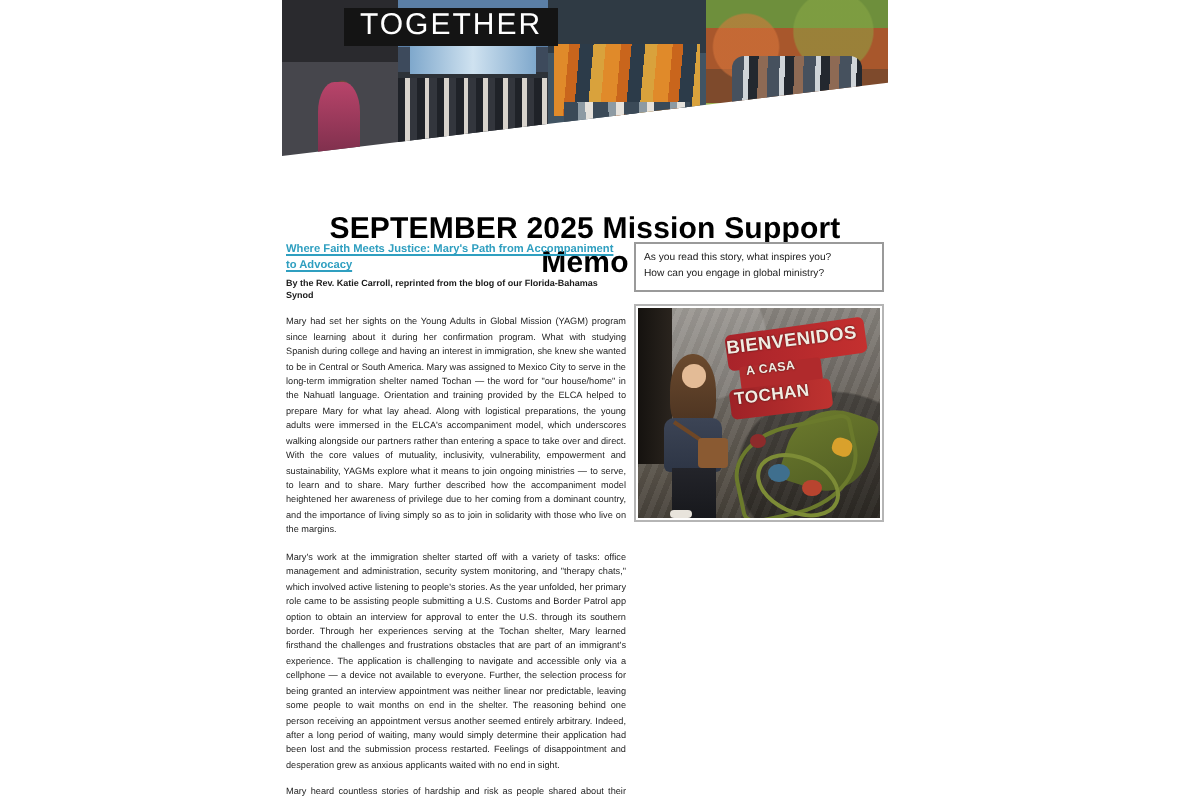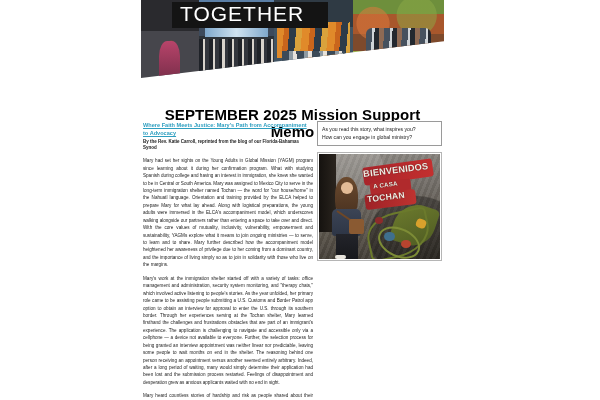--- a/index.html
+++ b/index.html
@@ -59,22 +59,22 @@
       background: radial-gradient(circle at 22% 30%, rgba(220,120,60,.55) 0 18%, rgba(0,0,0,0) 19%),
                   radial-gradient(circle at 70% 20%, rgba(140,170,70,.5) 0 22%, rgba(0,0,0,0) 23%); }
   .ph-4::after { content:""; position:absolute; left:14%; top:36%; width:72%; height:56%;
       background: repeating-linear-gradient(92deg,#46515e 0 9%, #cfd4d8 9% 13%, #23282f 13% 20%, #8e6a54 20% 27%);
       border-radius: 6px 6px 0 0; }
 
   .wordmark { position: absolute; left: 9px; top: 4px; z-index: 4; }
   .wm-line { display: inline-block; background: #141414; color: #ffffff;
              padding: 1px 7px 2px 7px; white-space: nowrap; letter-spacing: .6px; }
   .wm-1 { font-size: 10.5px; font-weight: 400; }
-  .wm-2 { font-size: 21px; font-weight: 300; letter-spacing: 1px;
-          margin-left: 22px; margin-top: -2px; padding: 0px 24px 2px 8px; }
+  .wm-2 { font-size: 15px; font-weight: 300; letter-spacing: 1px;
+          margin-left: 22px; margin-top: -2px; padding: 0px 8px 2px 8px; }
 
   
   .section-bar {
     position: absolute; left: 18px; top: 84px;
     width: 267px; height: 15px;
     background: #111111;
     color: #ffffff;
     font-size: 8.6px; font-weight: 700; letter-spacing: .55px;
     display: flex; align-items: center; justify-content: center;
   }

